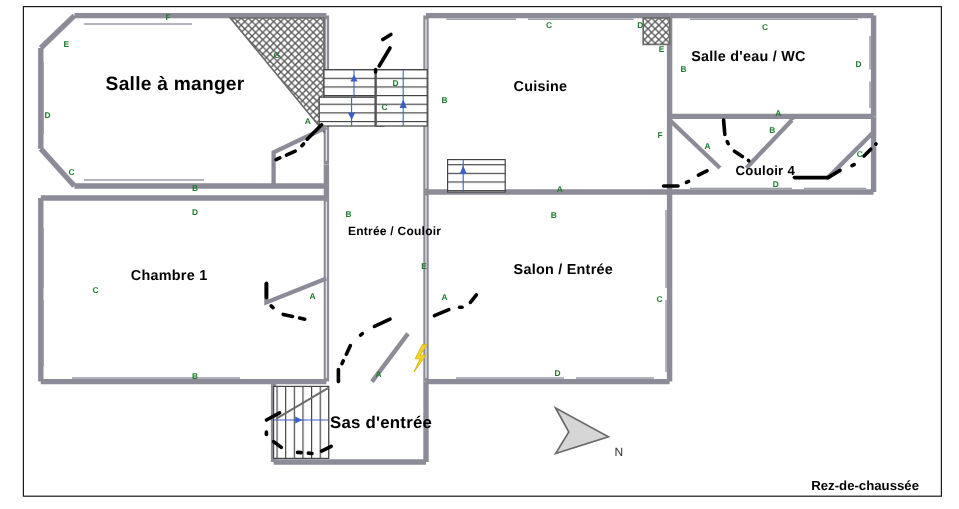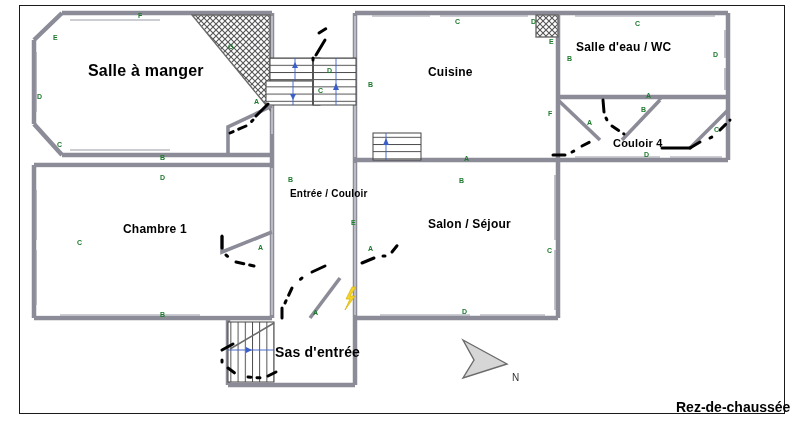--- a/index.html
+++ b/index.html
@@ -31,21 +31,21 @@
     font-family:"Liberation Sans",sans-serif;
     font-weight:bold;
     font-size:7px;
     color:#1f7a2e;
     white-space:nowrap;
   }
   .footer-label{
     position:absolute;
     font-family:"Liberation Sans",sans-serif;
     font-weight:bold;
-    font-size:14px;
+    font-size:11px;
     color:#000000;
     white-space:nowrap;
   }
   .north-label{
     position:absolute;
     font-family:"Liberation Sans",sans-serif;
     font-size:10px;
     color:#333333;
   }
 </style>
@@ -239,22 +239,22 @@
     <g>
       <polygon points="352,287 346,299 350,299 345,310 355,296 350,296 356,287" fill="#f5d327" stroke="#d8b714" stroke-width="0.8"></polygon>
     </g>
   </svg>
 
   <div class="room-label" style="left:88px;top:62px;font-size:16px;">Salle à manger</div>
   <div class="room-label" style="left:428px;top:65px;font-size:12px;">Cuisine</div>
   <div class="room-label" style="left:576px;top:40px;font-size:12px;">Salle d'eau / WC</div>
   <div class="room-label" style="left:613px;top:137px;font-size:11px;">Couloir 4</div>
   <div class="room-label" style="left:280px;top:188px;font-size:10px;margin-left:10px;">Entrée / Couloir</div>
-  <div class="room-label" style="left:123px;top:222px;font-size:12px;">Chambre 1</div>
-  <div class="room-label" style="left:428px;top:217px;font-size:12px;">Salon / Séjour</div>
+  <div class="room-label" style="left:109px;top:222px;font-size:12px;">Chambre 1</div>
+  <div class="room-label" style="left:428px;top:217px;font-size:12px;">Salon / Entrée</div>
   <div class="room-label" style="left:275px;top:344px;font-size:14px;">Sas d'entrée</div>
 
   <div id="markers">
       <div class="mark" style="left: 138px; top: 12px; color: rgb(31, 122, 46);">F</div>
       <div class="mark" style="left: 53px; top: 34px; color: rgb(31, 122, 46);">E</div>
       <div class="mark" style="left: 228px; top: 43px; color: rgb(31, 122, 46);">G</div>
       <div class="mark" style="left: 37px; top: 93px; color: rgb(31, 122, 46);">D</div>
       <div class="mark" style="left: 57px; top: 141px; color: rgb(31, 122, 46);">C</div>
       <div class="mark" style="left: 160px; top: 154px; color: rgb(31, 122, 46);">B</div>
       <div class="mark" style="left: 160px; top: 174px; color: rgb(31, 122, 46);">D</div>

